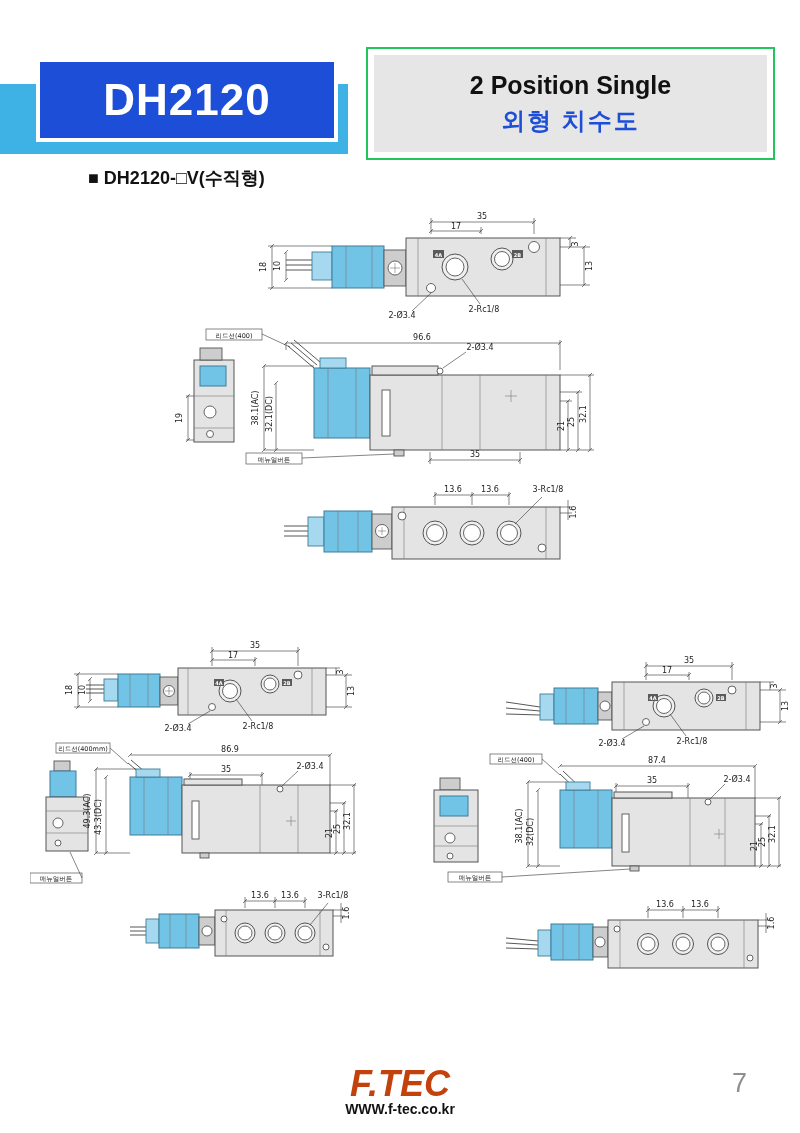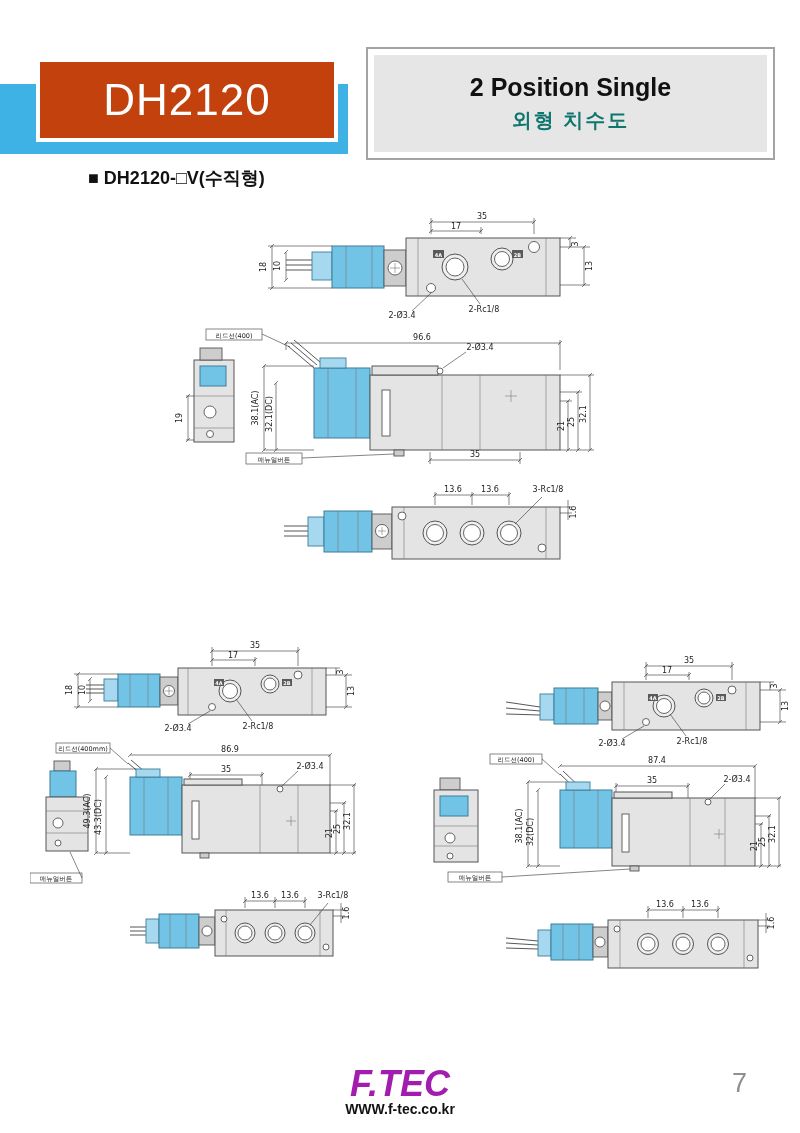--- a/index.html
+++ b/index.html
@@ -1,44 +1,44 @@
 <!DOCTYPE html>
 <html><head>
 <meta charset="utf-8">
 <style>
   *{margin:0;padding:0;box-sizing:border-box}
   html,body{background:#fff}
   body{width:800px;height:1133px;font-family:"Liberation Sans",sans-serif}
   .page{position:relative;width:800px;height:1133px;background:#fff;overflow:hidden}
   .band{position:absolute;left:0;top:84px;width:348px;height:70px;background:#3fb2e5}
-  .model-box{position:absolute;left:36px;top:58px;width:302px;height:84px;background:#c2410c;border:4px solid #fff;display:flex;align-items:center;justify-content:center;color:#fff;font-size:44px;font-weight:normal;letter-spacing:1px}
-  .title-frame{position:absolute;left:366px;top:47px;width:409px;height:113px;border:2px solid #a3a3a3;background:#fff;padding:6px}
+  .model-box{position:absolute;left:36px;top:58px;width:302px;height:84px;background:#1d4ed8;border:4px solid #fff;display:flex;align-items:center;justify-content:center;color:#fff;font-size:44px;font-weight:bold;letter-spacing:1px}
+  .title-frame{position:absolute;left:366px;top:47px;width:409px;height:113px;border:2px solid #22c55e;background:#fff;padding:6px}
   .title-inner{width:100%;height:100%;background:#e6e6e6;display:flex;flex-direction:column;align-items:center;justify-content:center;gap:5px}
   .title-line1{font-size:25px;font-weight:bold;color:#111}
-  .title-line2{font-size:20px;font-weight:bold;color:#0f766e;letter-spacing:2px}
+  .title-line2{font-size:24px;font-weight:bold;color:#1d4ed8;letter-spacing:2px}
   .sec-heading{position:absolute;font-size:18px;font-weight:bold;color:#111;white-space:nowrap}
   #head-v{left:88px;top:166px}
   #head-h{left:88px;top:606px}
   #head-g{left:508px;top:606px}
   .drawing{position:absolute}
   .bodyf{fill:#e4e4e4;stroke:#555;stroke-width:1}
   .part{fill:#cdcdcd;stroke:#555;stroke-width:.9}
   .sol1{fill:#72c4e6;stroke:#3c7c99;stroke-width:1}
   .sol2{fill:#a6d9ef;stroke:#3c7c99;stroke-width:.9}
   .hole{fill:#fff;stroke:#555;stroke-width:.9}
   .portc{fill:#efefef;stroke:#555;stroke-width:1}
   .thin{fill:none;stroke:#777;stroke-width:.6}
   .wire{fill:none;stroke:#444;stroke-width:.9}
   .dim{fill:none;stroke:#333;stroke-width:.6}
   .lbl{fill:#fff;stroke:#555;stroke-width:.7}
   .mark{fill:#5a5a5a}
   text.td{font-size:8px;fill:#222;font-family:"DejaVu Sans",sans-serif}
   text.ts{font-size:6.5px;fill:#222;font-family:"DejaVu Sans",sans-serif}
   text.tm{font-size:5px;fill:#fff;font-weight:bold;font-family:"DejaVu Sans",sans-serif}
-  .logo{position:absolute;left:320px;top:1063px;width:160px;text-align:center;color:#a21caf;font-size:36px;font-weight:bold;font-style:italic}
+  .logo{position:absolute;left:320px;top:1063px;width:160px;text-align:center;color:#c2410c;font-size:36px;font-weight:bold;font-style:italic}
   .logo-url{position:absolute;left:320px;top:1101px;width:160px;text-align:center;font-size:14px;font-weight:bold;color:#111}
   .page-num{position:absolute;left:732px;top:1068px;font-size:27px;color:#8f8f8f}
 </style>
 </head>
 <body>
 
 <div class="page">
 
   <div class="band"></div>
   <div class="model-box">

